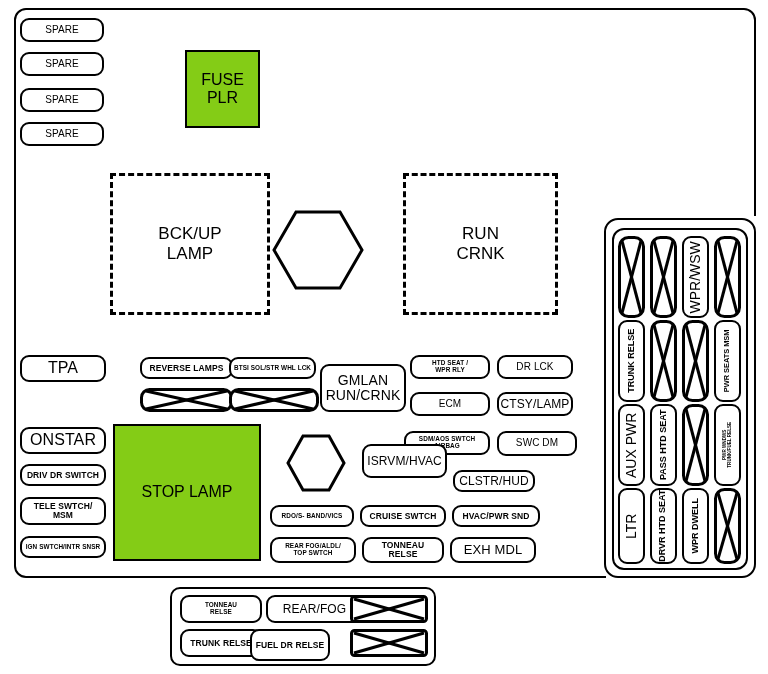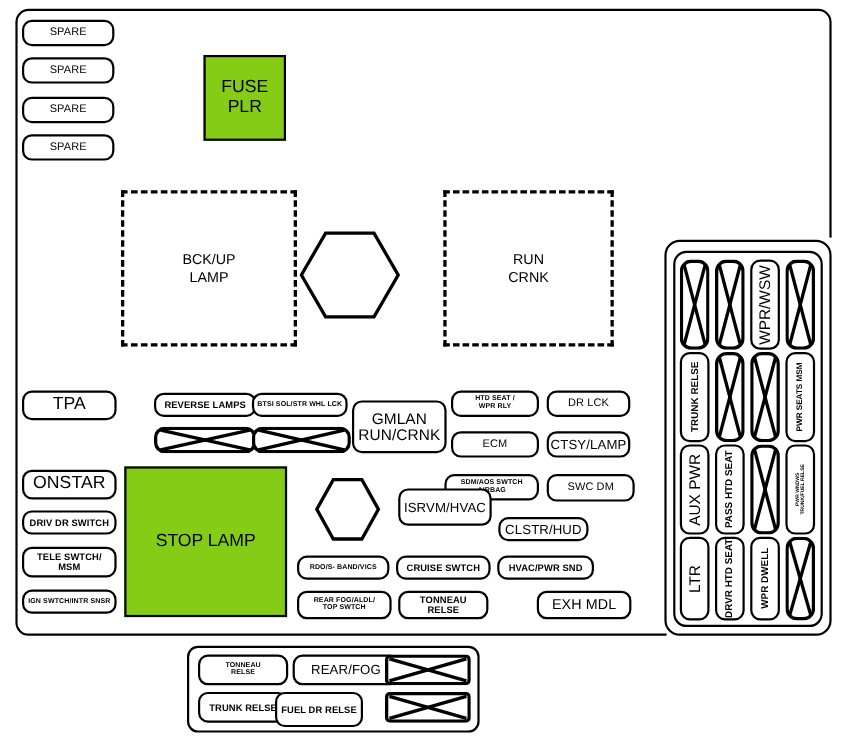--- a/index.html
+++ b/index.html
@@ -29,21 +29,21 @@
   .t-sm{font-size:8.5px;font-weight:bold;}
   .t-xs{font-size:6.4px;font-weight:bold;}
 
   
   .sq{position:absolute;box-sizing:border-box;border:2px solid #000;border-radius:0;background:#84cc16;
       display:flex;align-items:center;justify-content:center;text-align:center;line-height:1.15;}
 
   
   .dashed{position:absolute;box-sizing:border-box;border:3px dashed #000;background:transparent;
           display:flex;align-items:center;justify-content:center;text-align:left;
-          font-size:13px;line-height:1.2;}
+          font-size:17px;line-height:1.2;}
 
   
   .xslot{position:absolute;box-sizing:border-box;}
   .xslot svg{display:block;width:100%;height:100%;}
 
   
   .hex{position:absolute;}
   .hex svg{display:block;width:100%;height:100%;}
 
   
@@ -193,21 +193,21 @@
     </div>
 
   <div class="slot t-xs" style="left:270px;top:537px;width:86px;height:26px;flex-direction:column;">
     <span>REAR FOG/ALDL/</span>
     <span>TOP SWTCH</span>
   </div>
   <div class="slot t-sm" style="left:362px;top:537px;width:82px;height:26px;flex-direction:column;">
     <span>TONNEAU</span>
     <span>RELSE</span>
   </div>
-  <div class="slot t-md" style="left:450px;top:537px;width:86px;height:26px;font-size:13px;margin-left:38px;">
+  <div class="slot t-md" style="left:450px;top:537px;width:86px;height:26px;font-size:13px;">
       <span>EXH MDL</span>
     </div>
 
   <div class="housing" id="right-housing"></div>
   <div class="housing" id="right-inner"></div>
 
   <div class="xslot" style="left:618px;top:236px;width:27px;height:82px;">
     <svg viewBox="0 0 27 82" preserveAspectRatio="none">
         <rect x="1.5" y="1.5" width="24" height="79" rx="9" ry="9" fill="#fff" stroke="#000" stroke-width="3"></rect>
         <line x1="4" y1="5" x2="23" y2="77" stroke="#000" stroke-width="3"></line>

